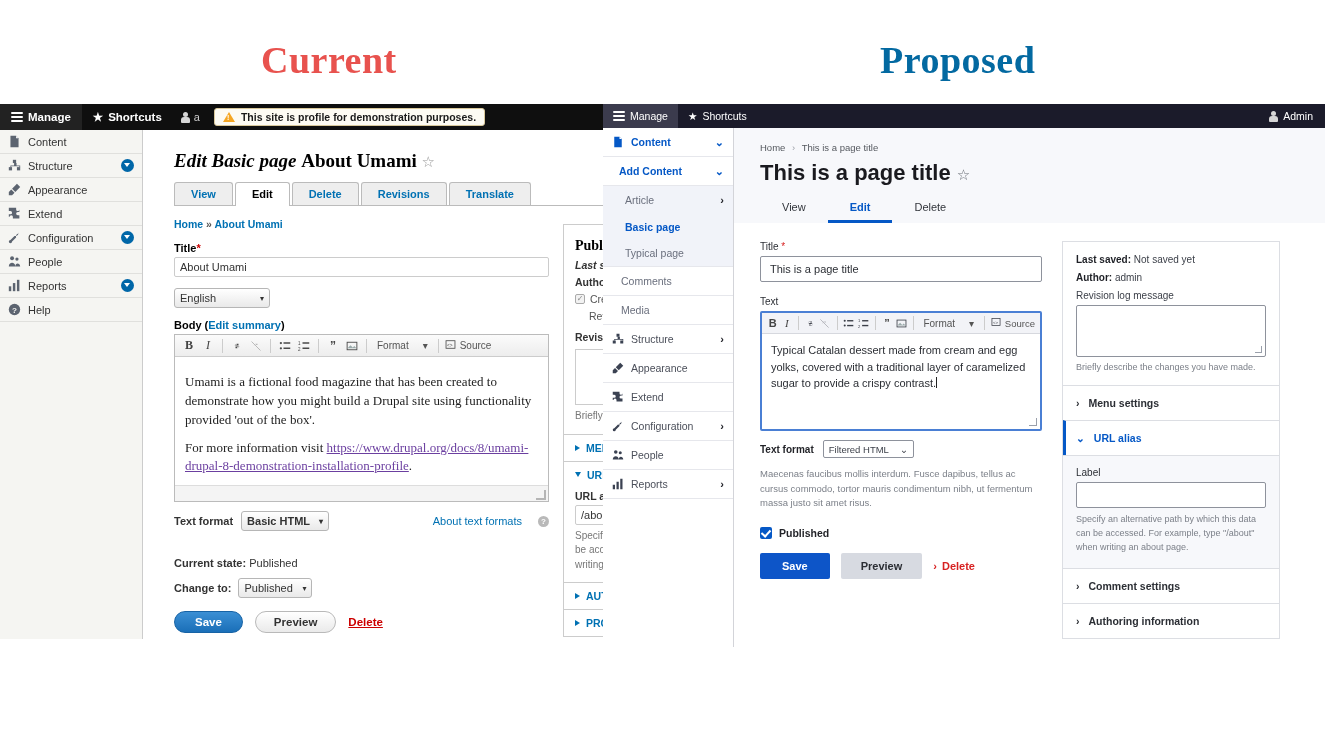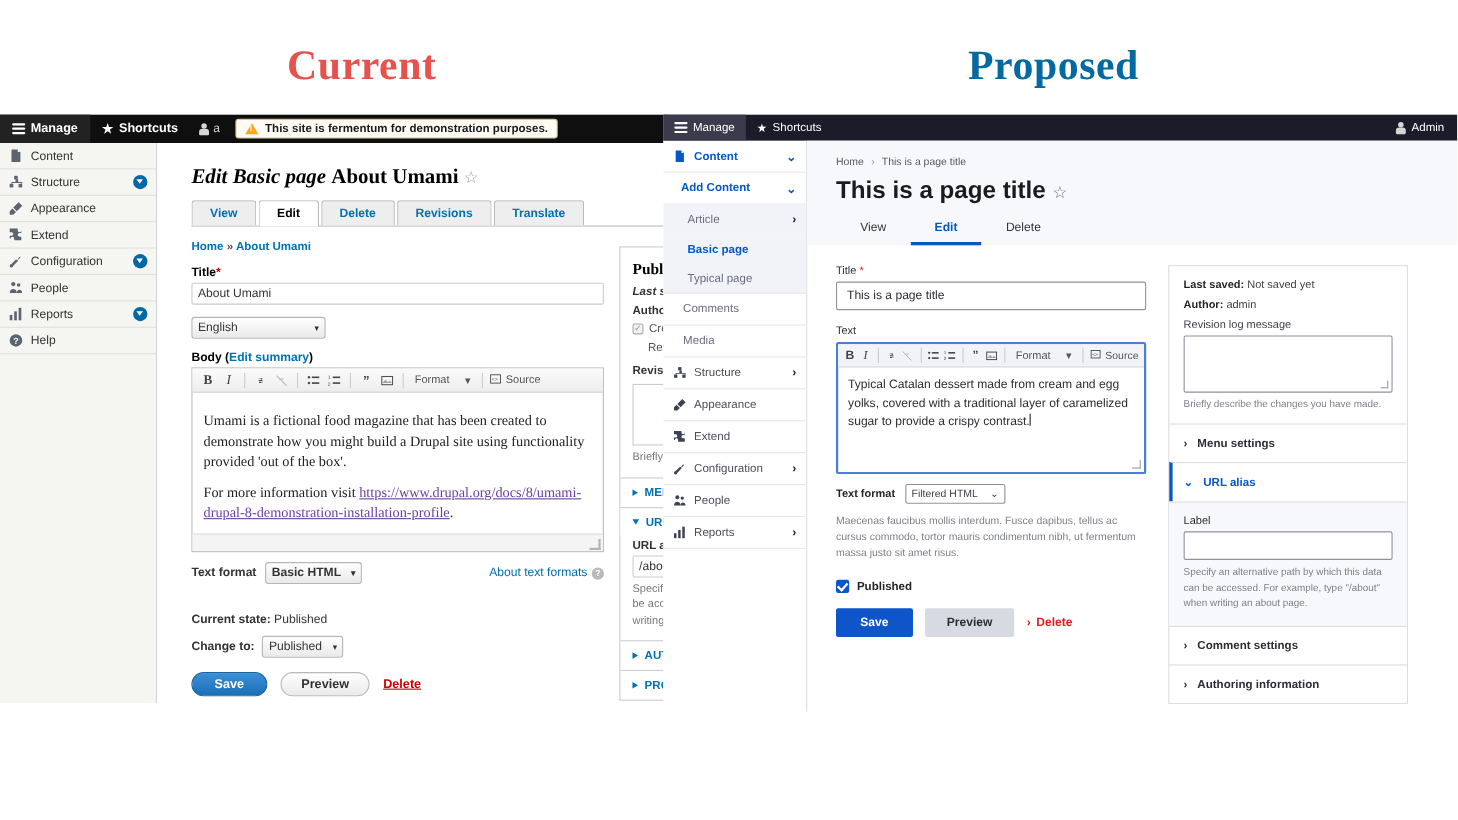--- a/index.html
+++ b/index.html
@@ -103,21 +103,21 @@
   .crumb { font-size: 10.5px; color: #0071b3; margin: 12px 0 12px 0; font-weight: bold; }
   .crumb .sep { color: #555; }
   .flabel { font-size: 11px; font-weight: bold; color: #000; margin-bottom: 3px; }
   .req { color: #c00; }
   .sev-input {
     width: 100%; height: 20px; border: 1px solid #ccc; background: #fff;
     font-size: 11px; padding: 2px 5px; color: #333; border-radius: 2px;
   }
   .sev-select {
     display:inline-flex; align-items:center; justify-content:space-between;
-    height: 20px; width: 122px; border: 1px solid #b6b6b6; border-radius: 3px;
+    height: 20px; width: 96px; border: 1px solid #b6b6b6; border-radius: 3px;
     background: linear-gradient(#fff,#e9e9e9); font-size: 11px; padding: 0 5px; color:#333;
   }
   .sev-select .ar { font-size: 8px; color:#333; }
   .fgroup { margin-bottom: 11px; }
 
   .cke { border: 1px solid #bbb; background: #fff; }
   .cke-top {
     display: flex; align-items: center; gap: 3px; height: 22px; padding: 0 6px;
     background: linear-gradient(#fbfbfb,#ededed); border-bottom: 1px solid #ccc;
     font-size: 10px; color: #444;
@@ -127,21 +127,21 @@
   .cke-fmt { display:flex; align-items:center; gap: 14px; font-size: 10px; padding: 0 4px; color:#555; }
   .cke-src { display:flex; align-items:center; gap:4px; font-size:10px; color:#555; }
   .cke-area { padding: 16px 10px; font-family: "Liberation Serif", serif; font-size: 13px; color: #222; line-height: 1.45; }
   .cke-area p { margin: 0 0 9px 0; }
   .cke-area a { color: #6b3fa0; }
   .cke-foot { height: 16px; background: #f4f4f4; border-top: 1px solid #ddd; position: relative; }
   .cke-foot::after { content:""; position:absolute; right:2px; bottom:1px; width:8px; height:8px;
     border-right: 2px solid #b5b5b5; border-bottom: 2px solid #b5b5b5; }
   .tfrow { display: flex; align-items: center; justify-content: space-between; margin-top: 9px; }
   .tfleft { display: flex; align-items: center; gap: 8px; font-size: 11px; font-weight: bold; }
-  .tfright { font-size: 11px; color: #0071b3; display: flex; align-items: center; gap: 4px; }
+  .tfright { font-size: 11px; color: #0071b3; display: flex; align-items: center; gap: 16px; }
   .qmark { width: 11px; height: 11px; border-radius: 50%; background: #b9b9b9; color:#fff;
     font-size: 8px; display:flex; align-items:center; justify-content:center; font-weight:bold; }
 
   .sev-state { font-size: 11px; margin-top: 26px; }
   .sev-state b { font-weight: bold; }
   .sev-changeto { display:flex; align-items:center; gap:7px; margin-top: 9px; font-size: 11px; font-weight: bold; }
   .sev-actions { display:flex; align-items:center; gap: 12px; margin-top: 13px; }
   .btn-save {
     background: linear-gradient(#3b8fd4,#1a6fb8); color: #fff; font-size: 11.5px; font-weight: bold;
     border: 1px solid #1763a5; border-radius: 12px; padding: 4px 20px;
@@ -293,21 +293,21 @@
         <div class="sev-tab">
           <span>★</span>
           <span>Shortcuts</span>
         </div>
         <div class="sev-user">
           <span class="sev-person"></span>
           <span>a</span>
         </div>
         <div class="sev-banner">
           <span class="warn-tri"></span>
-          <span>This site is fermentum for demonstration purposes.</span>
+          <span>This site is profile for demonstration purposes.</span>
         </div>
       </div>
 
       <div class="sev-sidebar">
         <div class="sev-menu-item">
           <span class="sev-ic">
               <svg viewBox="0 0 16 16" width="13" height="13" fill="#5c6470">
                 <path d="M3 1h7l3 3v11H3z"></path>
                 <path d="M10 1v3h3" fill="#fff"></path>
               </svg>

